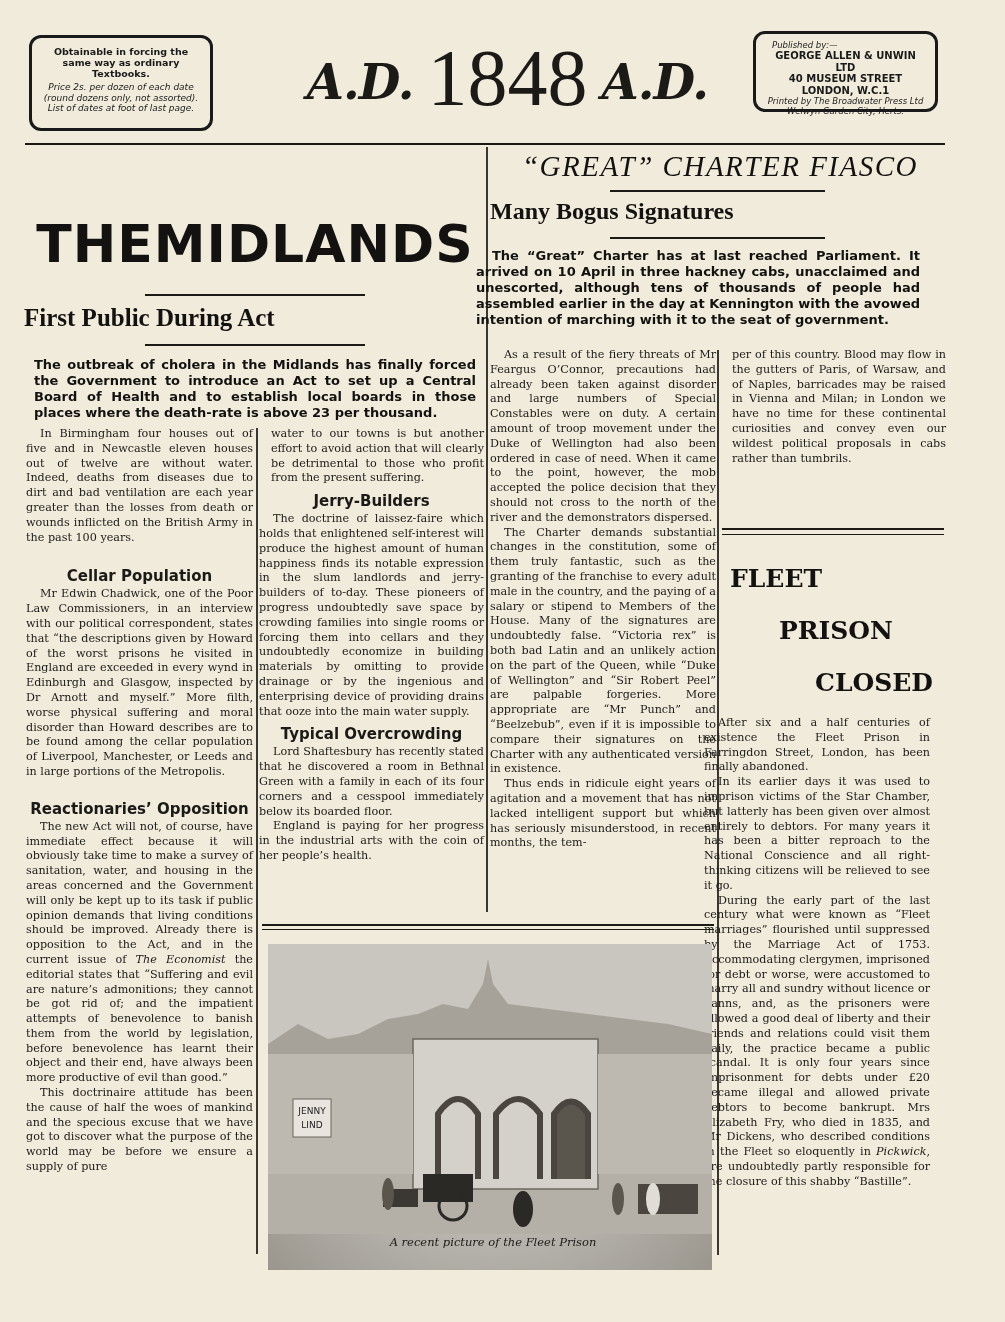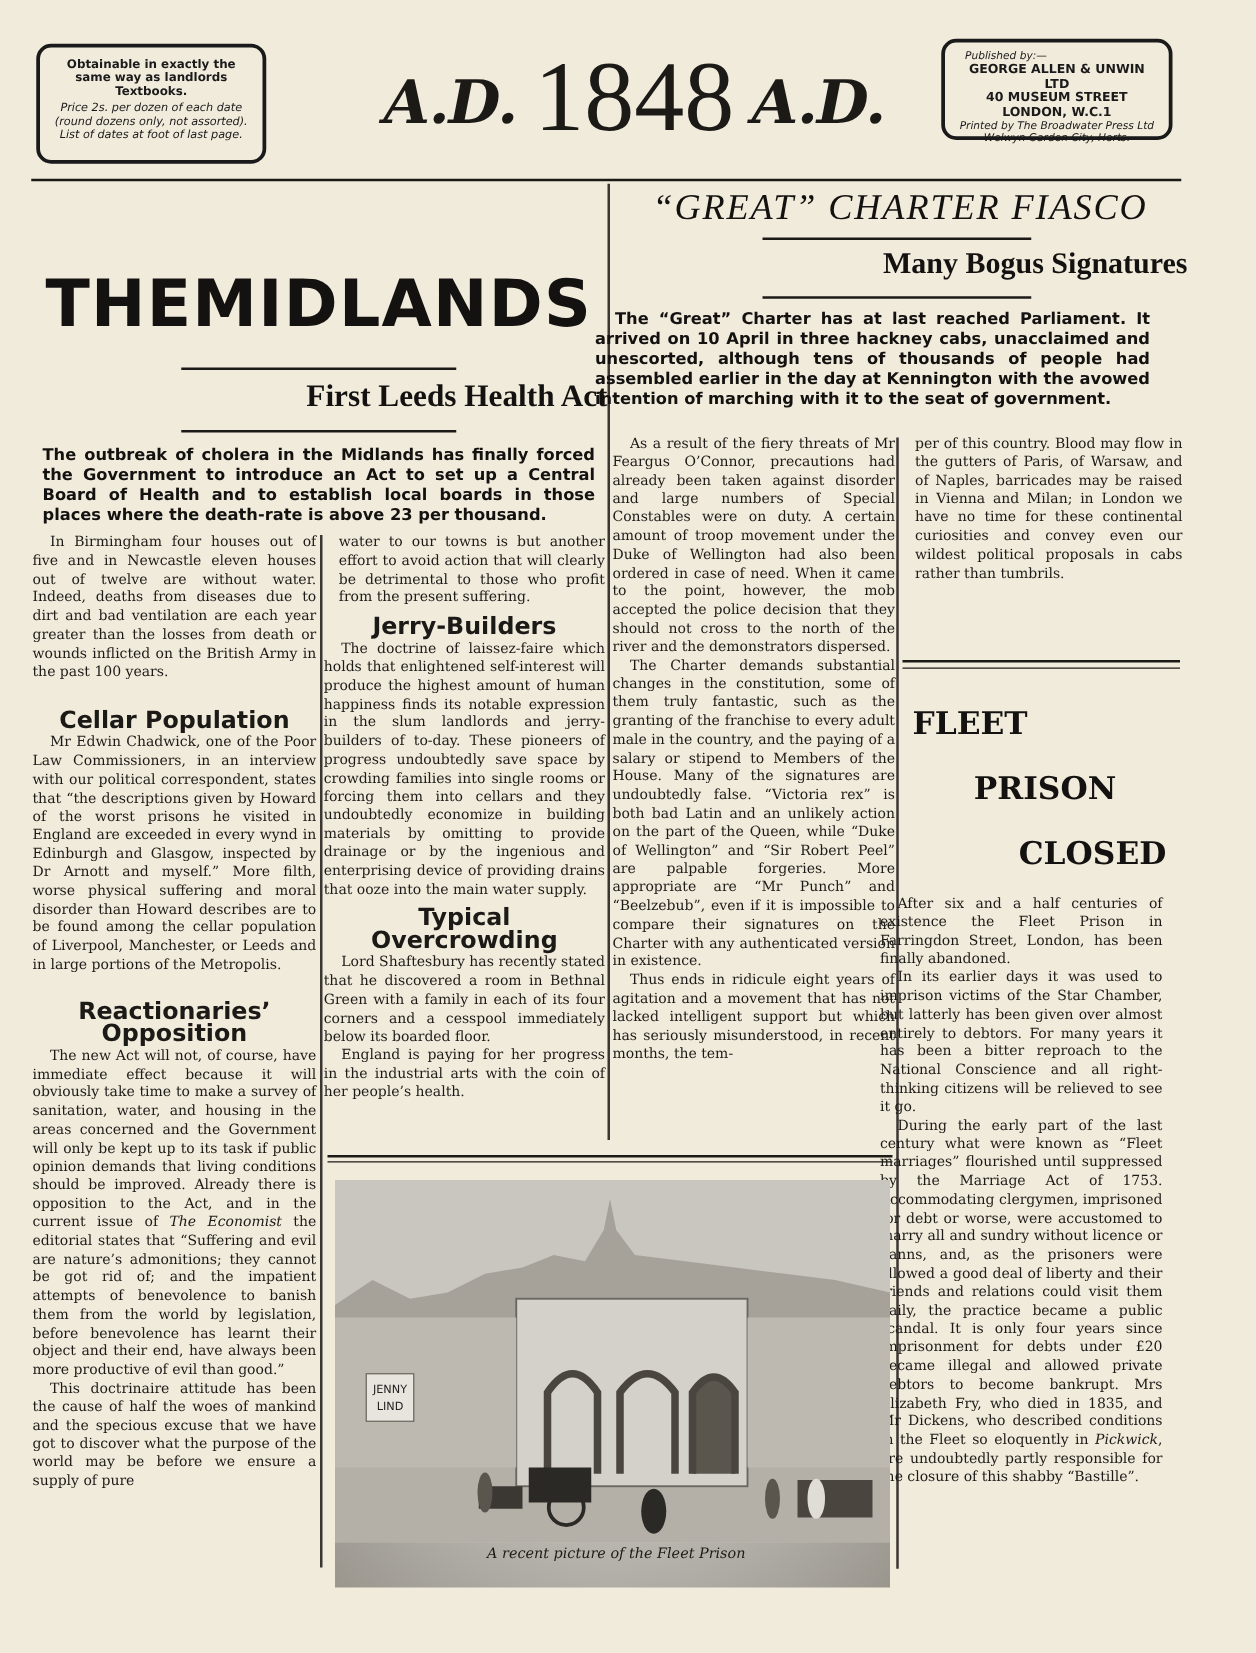--- a/index.html
+++ b/index.html
@@ -27,38 +27,38 @@
   .blackletter { font-family: "DejaVu Serif", serif; font-weight: bold; font-style: italic; font-size: 48px; letter-spacing: -1px; vertical-align: 6px; }
   .year { font-family: "Liberation Serif", serif; font-size: 80px; line-height: 84px; margin: 0 14px; }
   .rule { position: absolute; background: #1c1a17; }
   .vrule { position: absolute; width: 1.5px; background: #3a3631; }
   h1.cholera {
     position: absolute; left: 24px; top: 160px; width: 462px; margin: 0;
     font-family: "DejaVu Sans", sans-serif; font-weight: bold;
     font-size: 52px; line-height: 56px; text-align: center; letter-spacing: 1px; color: #141210;
   }
   .subhead {
-    position: absolute; margin: 0; text-align: right;
+    position: absolute; margin: 0; text-align: left;
     font-family: "Liberation Serif", serif; font-weight: bold; color: #141210;
   }
   .lede {
     position: absolute; margin: 0;
     font-family: "DejaVu Sans", sans-serif; font-weight: bold;
     font-size: 13px; line-height: 16px; text-align: justify; text-align-last: left; color: #141210;
   }
   .col {
     position: absolute;
     font-family: "DejaVu Serif", serif; font-size: 11.2px; line-height: 14.8px;
     text-align: justify; color: #1c1a17;
   }
   .col p { margin: 0; text-indent: 14px; }
   .col p.noind { text-indent: 0; padding-left: 12px; }
   .col h3 {
     margin: 6px 0 2px; text-align: center;
-    font-family: "DejaVu Sans", sans-serif; font-weight: bold; font-size: 19px; line-height: 18px;
+    font-family: "DejaVu Sans", sans-serif; font-weight: bold; font-size: 15px; line-height: 18px;
   }
   .fleet-h {
     position: absolute; margin: 0;
     font-family: "DejaVu Serif", serif; font-weight: bold; font-size: 25px; color: #141210;
   }
   .great {
     position: absolute; left: 490px; top: 150px; width: 460px; margin: 0; text-align: center;
     font-family: "Liberation Serif", serif; font-weight: normal; font-style: italic;
     font-size: 29px; letter-spacing: 1.5px; color: #141210;
   }
@@ -69,21 +69,21 @@
   }
   .caption {
     position: absolute; left: 268px; top: 1235px; width: 450px; text-align: center;
     font-family: "DejaVu Serif", serif; font-style: italic; font-size: 11.5px;
   }
 </style>
 </head>
 <body>
 
 <div id="box-left" class="abs box">
-  <div class="b1">Obtainable in exactly the same way as landlords Textbooks.</div>
+  <div class="b1">Obtainable in forcing the same way as ordinary Textbooks.</div>
   <div class="b2">Price 2s. per dozen of each date (round dozens only, not assorted). List of dates at foot of last page.</div>
 </div>
 
 <div id="masthead" class="abs">
   <span class="blackletter">A.D.</span><span class="year">1848</span><span class="blackletter">A.D.</span>
 </div>
 
 <div id="box-right" class="abs box">
   <div class="r1">Published by:—</div>
   <div class="r2">GEORGE ALLEN &amp; UNWIN</div>
@@ -98,21 +98,21 @@
 
 <div class="vrule" style="left:486px; top:147px; height:765px;"></div>
 <div class="vrule" style="left:256px; top:428px; height:826px;"></div>
 <div class="vrule" style="left:717px; top:350px; height:905px;"></div>
 
 <h1 class="cholera">
   <br>
   <span>THEMIDLANDS</span>
 </h1>
 <div class="rule" style="left:145px; top:294px; width:220px; height:1.5px;"></div>
-<h2 class="subhead" style="left:24px; top:304px; width:462px; font-size:25px;">First Leeds Health Act</h2>
+<h2 class="subhead" style="left:24px; top:304px; width:462px; font-size:25px;">First Public During Act</h2>
 <div class="rule" style="left:145px; top:344px; width:220px; height:1.5px;"></div>
 <p class="lede" style="left:34px; top:357px; width:442px;">The outbreak of cholera in the Midlands has finally forced the Government to introduce an Act to set up a Central Board of Health and to establish local boards in those places where the death-rate is above 23 per thousand.</p>
 
 <div class="col" style="left:26px; top:427px; width:227px;">
   <p>In Birmingham four houses out of five and in Newcastle eleven houses out of twelve are without water. Indeed, deaths from diseases due to dirt and bad ventilation are each year greater than the losses from death or wounds inflicted on the British Army in the past 100 years.</p>
   <h3 style="margin-top:22px;">Cellar Population</h3>
   <p>Mr Edwin Chadwick, one of the Poor Law Commissioners, in an interview with our political correspondent, states that “the descriptions given by Howard of the worst prisons he visited in England are exceeded in every wynd in Edinburgh and Glasgow, inspected by Dr Arnott and myself.” More filth, worse physical suffering and moral disorder than Howard describes are to be found among the cellar population of Liverpool, Manchester, or Leeds and in large portions of the Metropolis.</p>
   <h3 style="margin-top:20px;">Reactionaries’ Opposition</h3>
   <p><span>The new Act will not, of course, have immediate effect because it will obviously take time to make a survey of sanitation, water, and housing in the areas concerned and the Government will only be kept up to its task if public opinion demands that living conditions should be improved. Already there is opposition to the Act, and in the current issue of </span><i>The Economist</i><span> the editorial states that “Suffering and evil are nature’s admonitions; they cannot be got rid of; and the impatient attempts of benevolence to banish them from the world by legislation, before benevolence has learnt their object and their end, have always been more productive of evil than good.”</span></p>
   <p>This doctrinaire attitude has been the cause of half the woes of mankind and the specious excuse that we have got to discover what the purpose of the world may be before we ensure a supply of pure</p>

